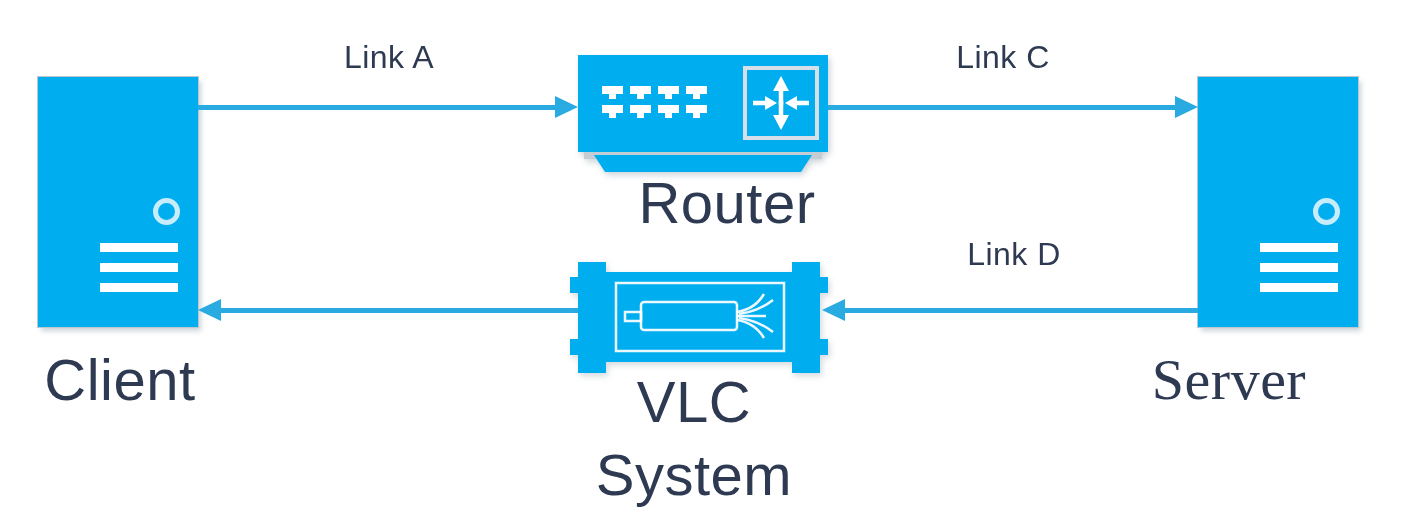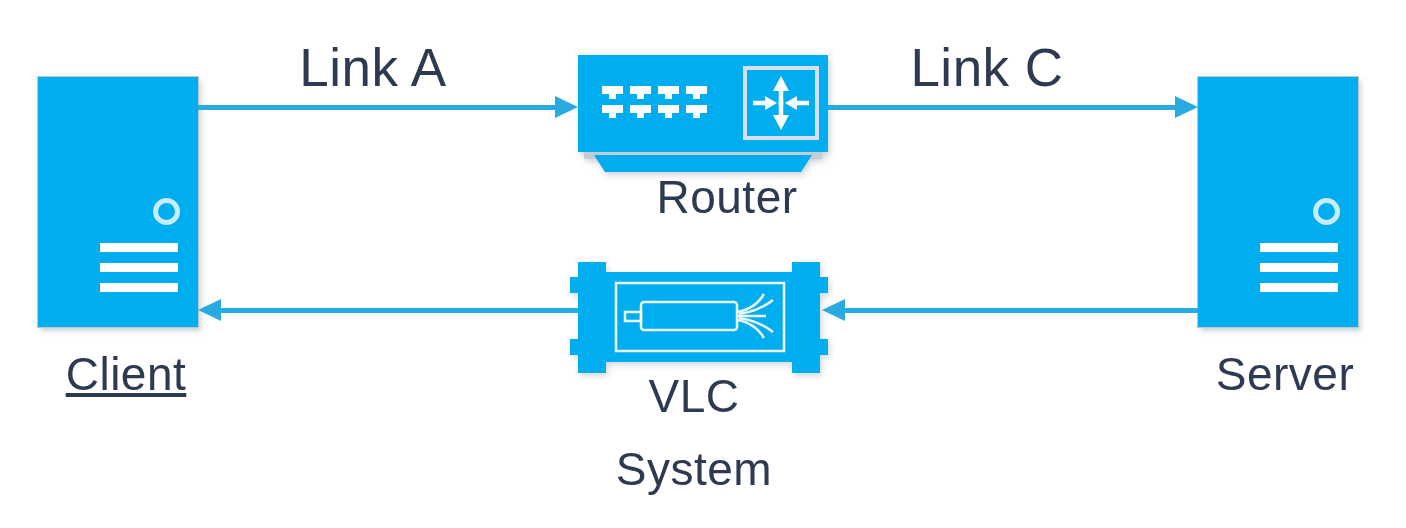--- a/index.html
+++ b/index.html
@@ -48,25 +48,25 @@
   .head-b{left:198px;top:299px;}
   .line-c{left:828px;top:105px;width:347px;}
   .head-c{left:1175px;top:96px;}
   .line-d{left:845px;top:308px;width:353px;}
   .head-d{left:822px;top:299px;}
   
   .node-label,.link-label{
     position:absolute;transform:translateX(-50%);white-space:nowrap;line-height:1;
     color:var(--label);font-weight:400;letter-spacing:.5px;
   }
-  .node-label{font-size:46px;}
-  .link-label{font-size:53px;}
-  .lbl-client{left:126px;top:351px;text-decoration:underline;}
+  .node-label{font-size:58px;}
+  .link-label{font-size:32px;margin-left:16px;}
+  .lbl-client{left:120px;top:351px;}
   .lbl-router{left:727px;top:174px;}
-  .lbl-server{left:1285px;top:351px;}
+  .lbl-server{left:1229px;top:351px;font-family:Liberation Serif, serif;}
   .lbl-vlc1{left:694px;top:373px;}
   .lbl-vlc2{left:694px;top:446px;}
   .lbl-link-a{left:373px;top:41px;}
   .lbl-link-b{left:372px;top:237px;}
   .lbl-link-c{left:987px;top:41px;}
   .lbl-link-d{left:998px;top:238px;}
 </style>
 </head>
 <body>
 
@@ -148,14 +148,15 @@
 
   <div class="line line-b"></div>
   <div class="head head-left head-b"></div>
 
   <div class="line line-c"></div>
   <div class="head head-right head-c"></div>
   <div class="link-label lbl-link-c">Link C</div>
 
   <div class="line line-d"></div>
   <div class="head head-left head-d"></div>
+  <div class="link-label lbl-link-d">Link D</div>
 
 </div>
 
 </body></html>

